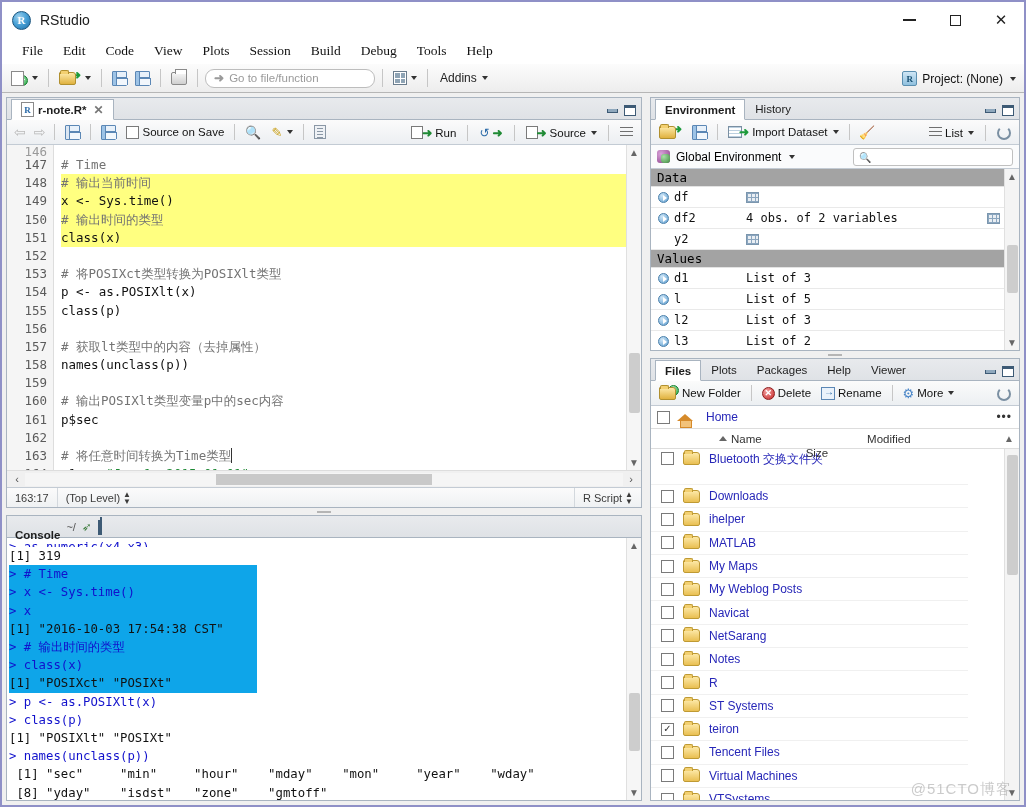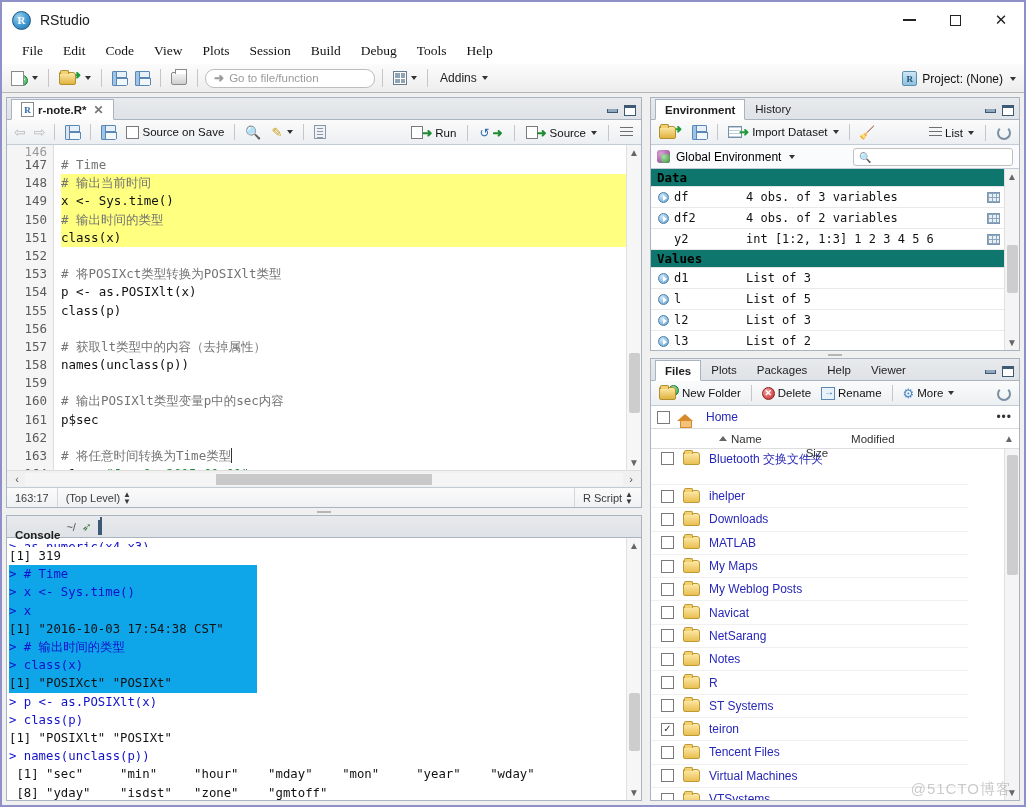--- a/index.html
+++ b/index.html
@@ -231,21 +231,21 @@
     background: #fafbfc; position: relative;
   }
   .env-search {
     position: absolute; right: 6px; top: 3px;
     width: 160px; height: 18px; border: 1px solid #c0c0c0; border-radius: 3px;
     background: #fff; display: flex; align-items: center; padding-left: 5px;
   }
   .env-list { flex: 1; overflow: hidden; display: flex; }
   .env-rows { flex: 1; font-family: "DejaVu Sans Mono", monospace; font-size: 12px;}
   .env-section {
-    font-weight: bold; padding: 1px 6px; background: #0f766e; color: #000;
+    font-weight: normal; padding: 1px 6px; background: #a3a3a3; color: #000;
     border-bottom: 1px solid #e3e3e3; font-size: 12.5px;
   }
   .env-row {
     display: flex; align-items: center; height: 21px;
     border-bottom: 1px solid #e9e9e9; font-size: 12px;
   }
   .env-expand {
     width: 11px; height: 11px; border-radius: 50%;
     background: radial-gradient(circle at 35% 30%, #cfe6f7, #5f9fd0);
     border: 1px solid #4a80ab; margin: 0 5px 0 7px; flex: none;
@@ -278,21 +278,21 @@
     width: 13px; height: 13px; border: 1px solid #7a7a7a; background: #fff;
     flex: none; display: flex; align-items: center; justify-content: center;
     font-size: 10px; color: #333; line-height: 1;
   }
   .files-head {
     height: 20px; border-bottom: 1px solid #ddd; display: flex; align-items: center;
     font-size: 11.5px; color: #333; background: #fff; position: relative;
   }
   .fh-name { margin-left: 68px; display: flex; align-items: center; gap: 4px;}
   .fh-size { margin-left: 44px; margin-top: 28px; }
-  .fh-mod { margin-left: 23px; }
+  .fh-mod { margin-left: 39px; }
   .files-list { flex: 1; overflow: hidden; display: flex; gap: 36px; }
   .files-rows { flex: 1; }
   .file-row {
     display: flex; align-items: center; gap: 9px; height: 23.3px;
     padding-left: 10px; font-size: 12px; color: #2727b8;
     border-bottom: 1px solid #f0f0f0;
   }
   .file-row.tall { height: 36px; align-items: flex-start; padding-top: 3px;}
   .file-row.tall .fname { line-height: 15px; width: 120px;}
   .folder-icon {
@@ -674,33 +674,31 @@
             <span class="ico-magnify" style="font-size:10px;">🔍</span>
           </span>
         </div>
 
         <div class="env-list">
           <div class="env-rows" id="env-rows">
               <div class="env-section">Data</div>
               <div class="env-row">
                 <span class="env-expand"></span>
                 <span class="env-name">df</span>
-                <span class="env-val">4 obs. of 3 variables</span>
                 <span class="env-grid-icon"></span>
               </div>
               <div class="env-row">
                 <span class="env-expand"></span>
                 <span class="env-name">df2</span>
                 <span class="env-val">4 obs. of 2 variables</span>
                 <span class="env-grid-icon"></span>
               </div>
               <div class="env-row">
                 <span class="env-expand blank"></span>
                 <span class="env-name">y2</span>
-                <span class="env-val">int [1:2, 1:3] 1 2 3 4 5 6</span>
                 <span class="env-grid-icon"></span>
               </div>
               <div class="env-section">Values</div>
               <div class="env-row">
                 <span class="env-expand"></span>
                 <span class="env-name">d1</span>
                 <span class="env-val">List of 3</span>
               </div>
               <div class="env-row">
                 <span class="env-expand"></span>
@@ -801,26 +799,26 @@
         <div class="files-list">
           <div class="files-rows" id="files-rows">
               <div class="file-row tall">
                 <span class="chk"></span>
                 <span class="folder-icon"></span>
                 <span class="fname">Bluetooth 交换文件夹</span>
               </div>
               <div class="file-row">
                 <span class="chk"></span>
                 <span class="folder-icon"></span>
+                <span class="fname">Downloads</span>
+              </div>
+              <div class="file-row">
+                <span class="chk"></span>
+                <span class="folder-icon"></span>
                 <span class="fname">ihelper</span>
-              </div>
-              <div class="file-row">
-                <span class="chk"></span>
-                <span class="folder-icon"></span>
-                <span class="fname">Downloads</span>
               </div>
               <div class="file-row">
                 <span class="chk"></span>
                 <span class="folder-icon"></span>
                 <span class="fname">MATLAB</span>
               </div>
               <div class="file-row">
                 <span class="chk"></span>
                 <span class="folder-icon"></span>
                 <span class="fname">My Maps</span>

